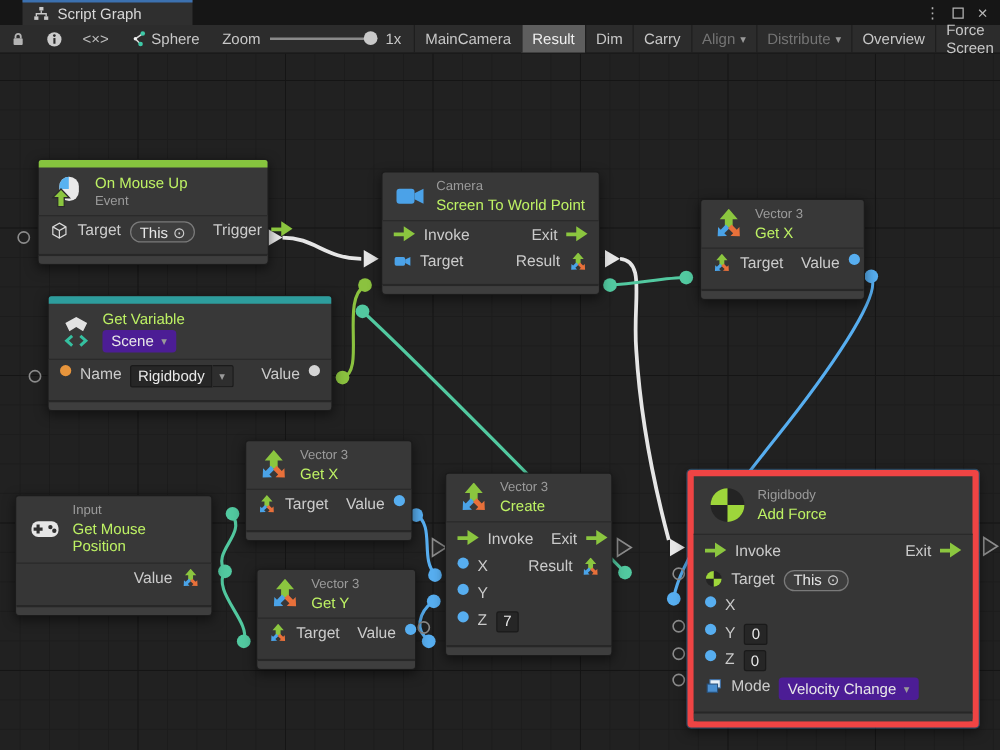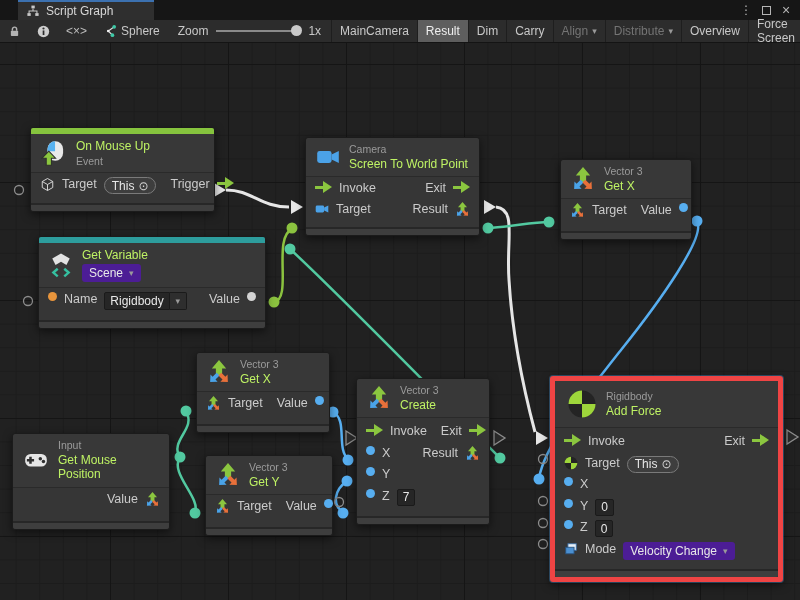--- a/index.html
+++ b/index.html
@@ -435,21 +435,21 @@
           </svg>
       <span class="rlab">Target</span>
       <span class="sp"></span>
       <span class="rlab">Value</span>
       <span class="dot blue"></span>
     </div>
       </div>
     <div class="foot"></div>
   </div>
 
-  <div class="node" style="left:12px; top:396px; width:158px;margin-top:37px;">
+  <div class="node" style="left:12px; top:396px; width:158px;">
     <div class="head">
       <svg class="ic" width="26" height="24">
           <use href="#i-pad"></use>
         </svg>
       <div class="hcol">
         <span class="small">Input</span>
         <span class="main">Get Mouse Position</span>
       </div>
     </div>
     <div class="rows">

